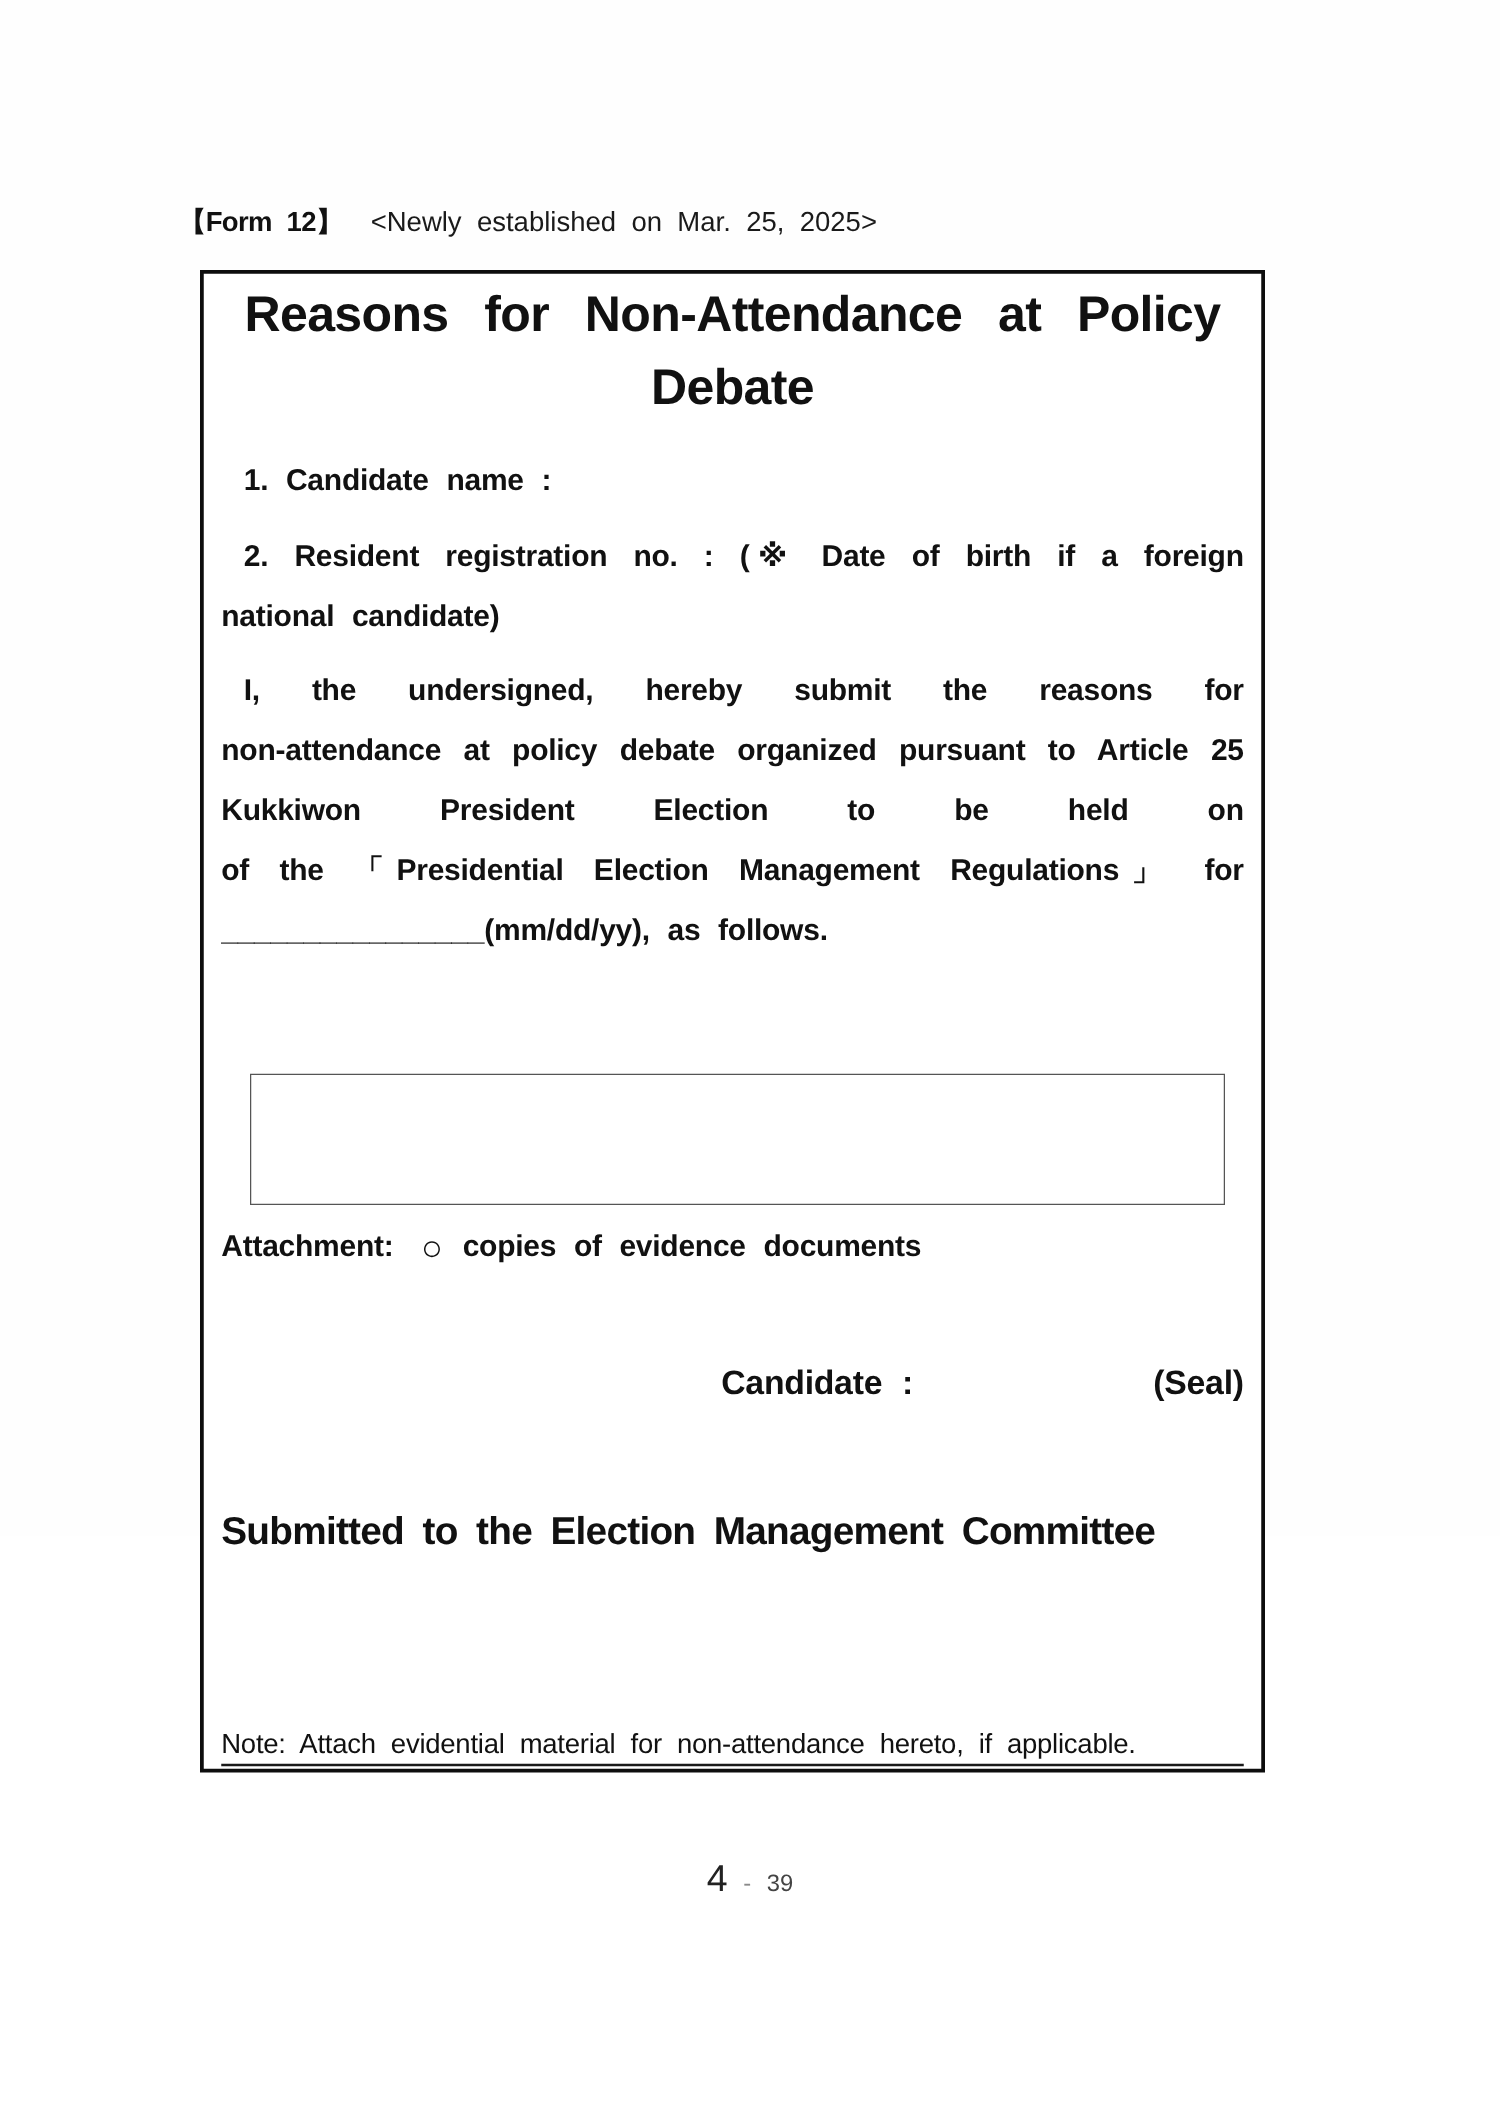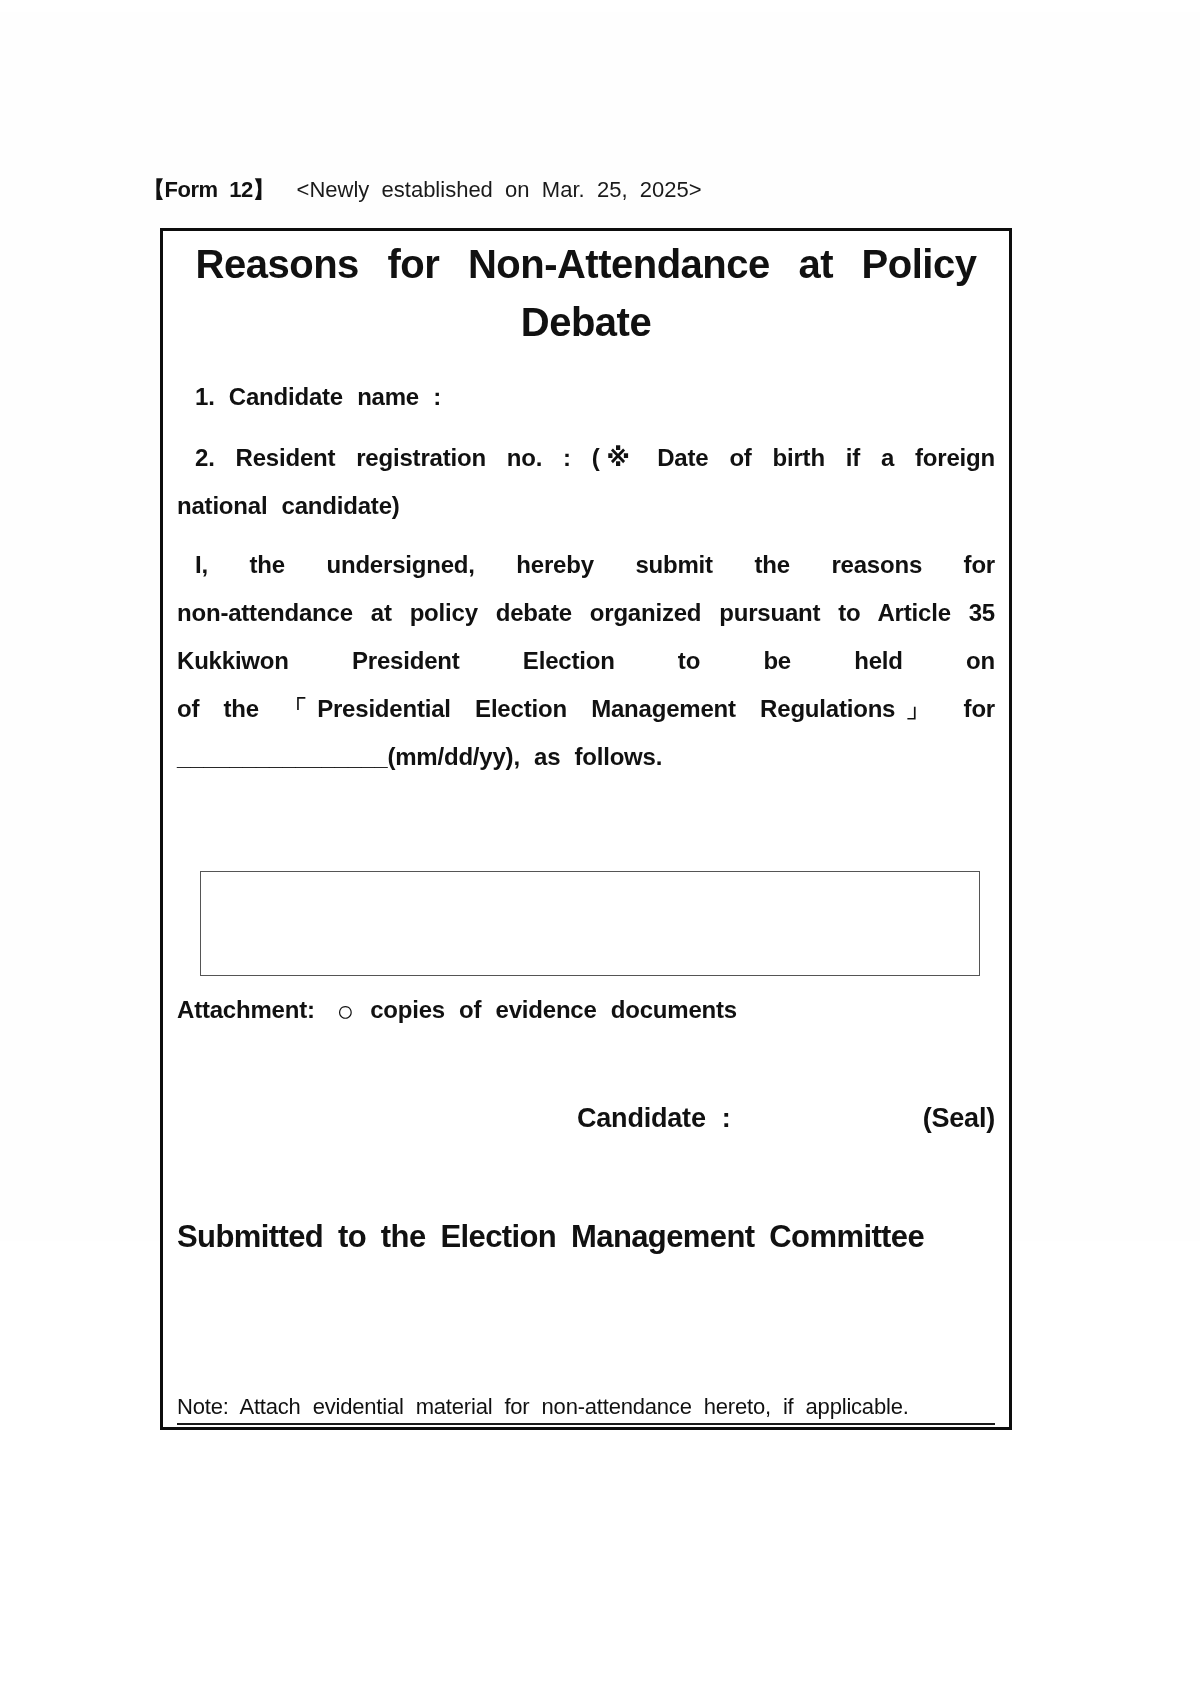--- a/index.html
+++ b/index.html
@@ -4,21 +4,21 @@
 <style>
   html,body{margin:0;padding:0;}
   body{
     width:1200px;height:1697px;
     background:#ffffff;
     font-family:"Liberation Sans","DejaVu Sans",sans-serif;
     color:#111;
     position:relative;
     -webkit-font-smoothing:antialiased;
   }
-  .page{width:1200px;height:1229px;position:relative;background:#fefefe;margin-top:12px;}
+  .page{width:1200px;height:1229px;position:relative;background:#fefefe;}
 
   
   .doc-header{
     position:absolute;top:163px;left:143px;
     font-size:22px;word-spacing:0.28em;white-space:nowrap;
   }
   .doc-header .form-label{font-weight:bold;letter-spacing:-0.5px;}
   .doc-header .est-note{font-weight:normal;margin-left:10px;color:#1a1a1a;}
 
   
@@ -100,21 +100,21 @@
       <div class="t2">Debate</div>
     </div>
 
     <div class="txt item1">1. Candidate name :</div>
 
     <div class="txt item2-l1">2. Resident registration no. : (※ Date of birth if a foreign</div>
     <div class="txt item2-l2">national candidate)</div>
 
     <div class="para">
       <div class="txt jline indent">I, the undersigned, hereby submit the reasons for</div>
-      <div class="txt jline">non-attendance at policy debate organized pursuant to Article 35</div>
+      <div class="txt jline">non-attendance at policy debate organized pursuant to Article 25</div>
       <div class="txt jline">Kukkiwon President Election to be held on</div>
       <div class="txt jline">of the 「Presidential Election Management Regulations」 for</div>
       <div class="txt lastline">
         <span class="blank">________________</span><span>(mm/dd/yy), as follows.</span>
       </div>
     </div>
 
     <div class="reasons-box"></div>
 
     <div class="txt attach-row">
@@ -130,14 +130,19 @@
       <span class="grow"></span>
       <span>(Seal)</span>
     </div>
 
     <div class="submitted">Submitted to the Election Management Committee</div>
 
     <div class="note-row">Note: Attach evidential material for non-attendance hereto, if applicable.</div>
 
   </div>
 
+  <div class="page-footer">
+    <span class="num">4</span>
+    <span class="dash">-</span>
+    <span class="total">39</span>
+  </div>
 
 </div>
 
 </body></html>

